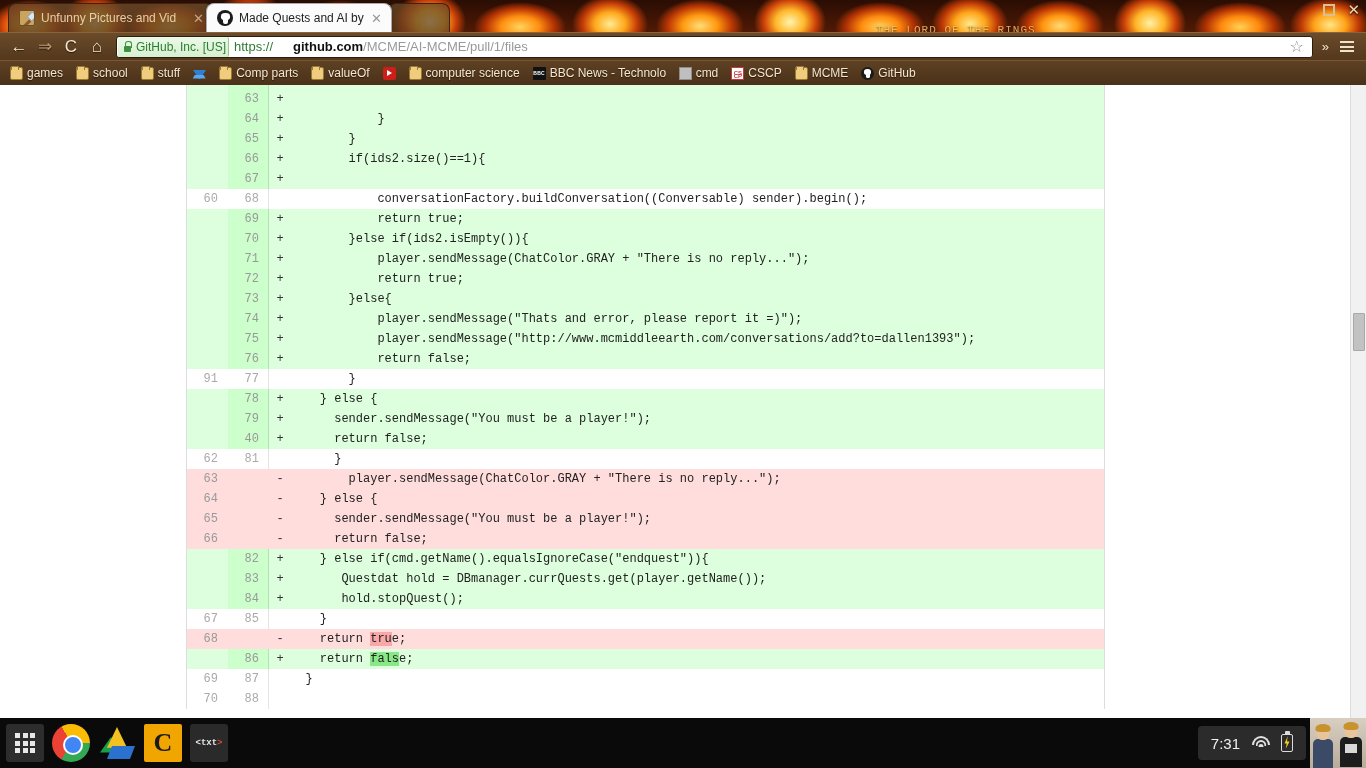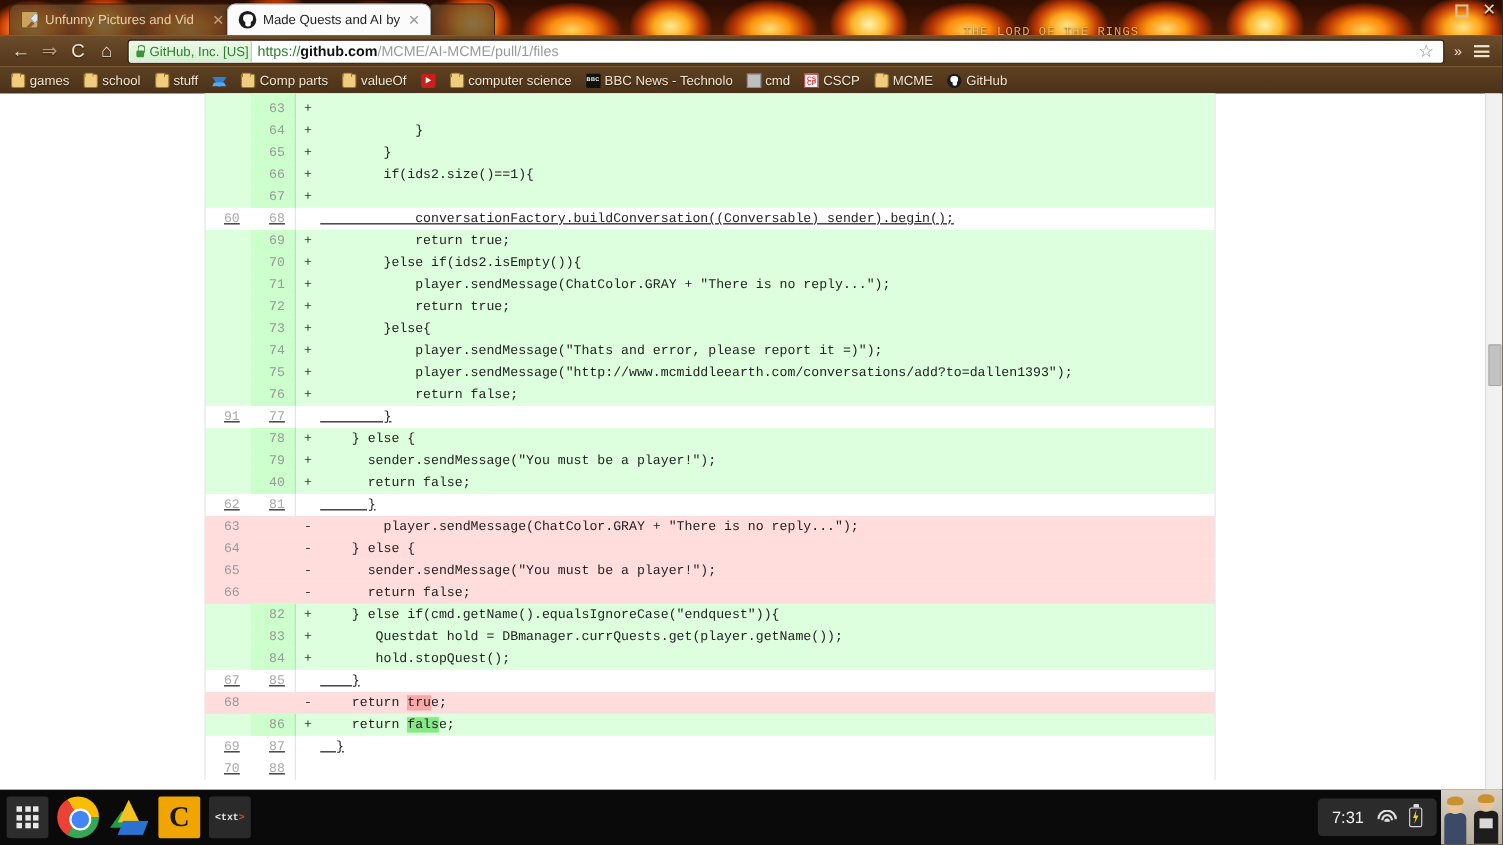--- a/index.html
+++ b/index.html
@@ -134,21 +134,21 @@
   .lock::before {
     content:""; position:absolute; left:1px; bottom:0; width:7px; height:6px;
     background:#3d9140; border-radius:1px;
   }
   .lock::after {
     content:""; position:absolute; left:2.2px; top:0; width:4.6px; height:6px;
     border:1.6px solid #3d9140; border-bottom:none; border-radius:3px 3px 0 0;
   }
   .sec-text { font-size:12px; color:#2d7d31; white-space:nowrap; }
   .url { font-size:13px; color:#999; white-space:nowrap; overflow:hidden; }
-  .url b { color:#111; font-weight:bold; }
+  .url b { color:#111; font-weight:bold;margin-left:20px; }
   .url .scheme { color:#2d7d31; }
   .star { color:#8a8a8a; font-size:16px; padding:0 4px; }
   .tb-right { display:flex; align-items:center; gap:2px; }
   .chev { color:#f0e3cb; font-size:13px; padding:0 3px; }
   .hamburger { display:flex; flex-direction:column; gap:2.5px; padding:4px 6px; }
   .hamburger span { display:block; width:14px; height:2px; background:#f0e3cb; }
 
   
   .bookmarks {
     position:absolute; left:0; top:60px; width:1366px; height:25px;
@@ -207,21 +207,21 @@
     position:absolute; left:186px; top:-16px;
     width:919px;
     border-left:1px solid #ddd; border-right:1px solid #ddd;
     background:#fff;
     font-family:"Liberation Mono", monospace;
     font-size:12px;
   }
   .row { display:flex; height:20px; align-items:center; }
   .row.add { background:#ddffdd; }
   .row.del { background:#ffdddd; }
-  .row.ctx { background:#fff;text-decoration:underline; }
+  .row.ctx { background:#fff; }
   .ln {
     width:41px; flex:0 0 41px; text-align:right; padding-right:9px;
     color:#aaa; font-size:12px; line-height:20px;
     border-right:1px solid transparent;
     user-select:none;
   }
   .ln.l { }
   .ln.r { border-right:1px solid #e4e4e4; }
   .row.add .ln { background:#cfc; color:#999; }
   .row.del .ln { background:#fdd; color:#999; }

